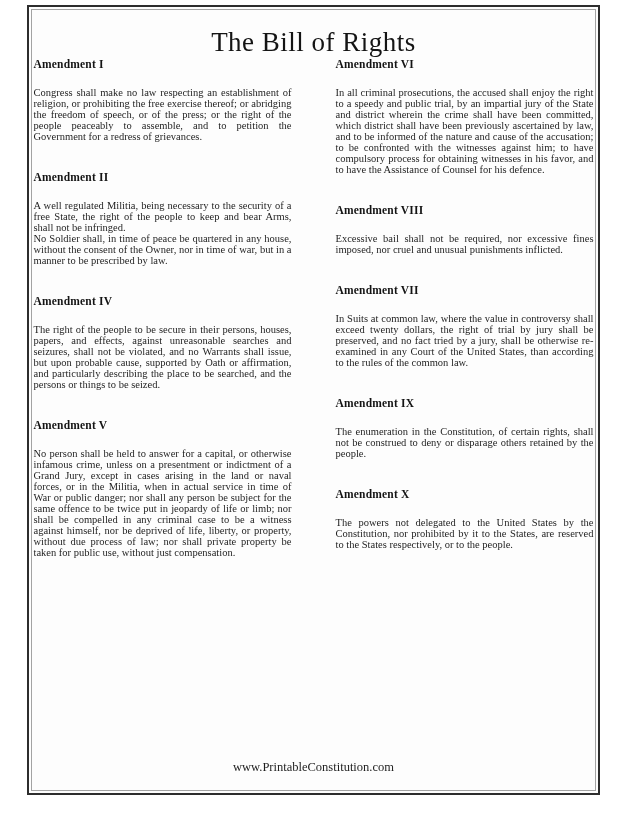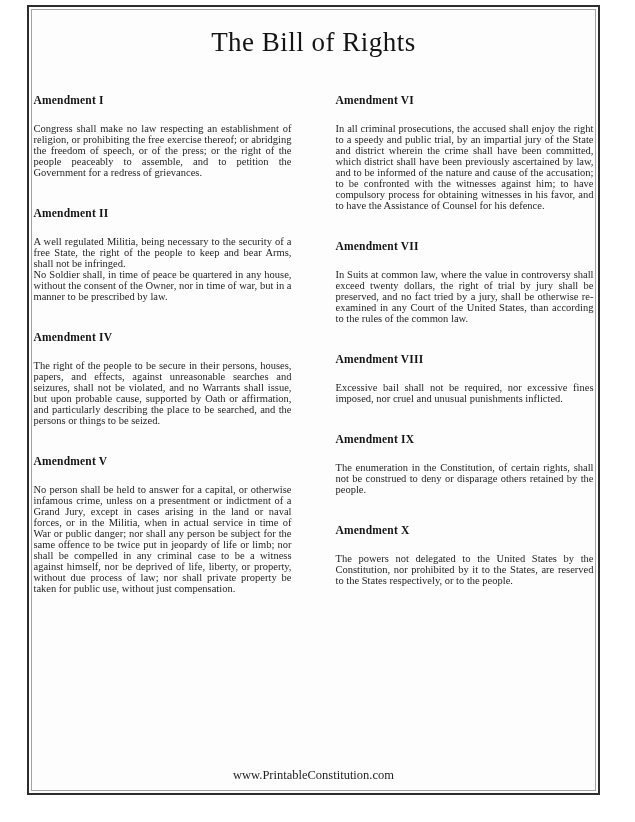--- a/index.html
+++ b/index.html
@@ -39,21 +39,20 @@
     text-align: center;
     font-size: 27px;
     font-weight: 400;
     letter-spacing: 0.5px;
     color: #141414;
   }
   .columns {
     display: flex;
     justify-content: center;
     gap: 44px;
-    margin-top: 36px;
   }
   .col {
     width: 258px;
     flex: 0 0 258px;
   }
   section.amendment h2 {
     font-size: 11.5px;
     line-height: 13px;
     font-weight: 700;
     margin: 29px 0 16px 0;
@@ -67,21 +66,21 @@
     margin: 0;
     font-size: 10.5px;
     line-height: 11px;
     text-align: justify;
     color: #1e1e1e;
   }
   .page-footer {
     position: absolute;
     left: 0;
     right: 0;
-    bottom: 8px;
+    bottom: 16px;
     text-align: center;
     font-size: 12.5px;
     line-height: 14px;
   }
   .page-footer a {
     color: #1e1e1e;
     text-decoration: none;
   }
 </style>
 </head>
@@ -116,26 +115,26 @@
             <p>No person shall be held to answer for a capital, or otherwise infamous crime, unless on a presentment or indictment of a Grand Jury, except in cases arising in the land or naval forces, or in the Militia, when in actual service in time of War or public danger; nor shall any person be subject for the same offence to be twice put in jeopardy of life or limb; nor shall be compelled in any criminal case to be a witness against himself, nor be deprived of life, liberty, or property, without due process of law; nor shall private property be taken for public use, without just compensation.</p>
           </section>
         </div>
 
         <div class="col">
           <section class="amendment">
             <h2>Amendment VI</h2>
             <p>In all criminal prosecutions, the accused shall enjoy the right to a speedy and public trial, by an impartial jury of the State and district wherein the crime shall have been committed, which district shall have been previously ascertained by law, and to be informed of the nature and cause of the accusation; to be confronted with the witnesses against him; to have compulsory process for obtaining witnesses in his favor, and to have the Assistance of Counsel for his defence.</p>
           </section>
           <section class="amendment">
+            <h2>Amendment VIII</h2>
+            <p>Excessive bail shall not be required, nor excessive fines imposed, nor cruel and unusual punishments inflicted.</p>
+          </section>
+          <section class="amendment">
             <h2>Amendment VII</h2>
             <p>In Suits at common law, where the value in controversy shall exceed twenty dollars, the right of trial by jury shall be preserved, and no fact tried by a jury, shall be otherwise re-examined in any Court of the United States, than according to the rules of the common law.</p>
-          </section>
-          <section class="amendment">
-            <h2>Amendment VIII</h2>
-            <p>Excessive bail shall not be required, nor excessive fines imposed, nor cruel and unusual punishments inflicted.</p>
           </section>
           <section class="amendment">
             <h2>Amendment IX</h2>
             <p>The enumeration in the Constitution, of certain rights, shall not be construed to deny or disparage others retained by the people.</p>
           </section>
           <section class="amendment">
             <h2>Amendment X</h2>
             <p>The powers not delegated to the United States by the Constitution, nor prohibited by it to the States, are reserved to the States respectively, or to the people.</p>
           </section>
         </div>

